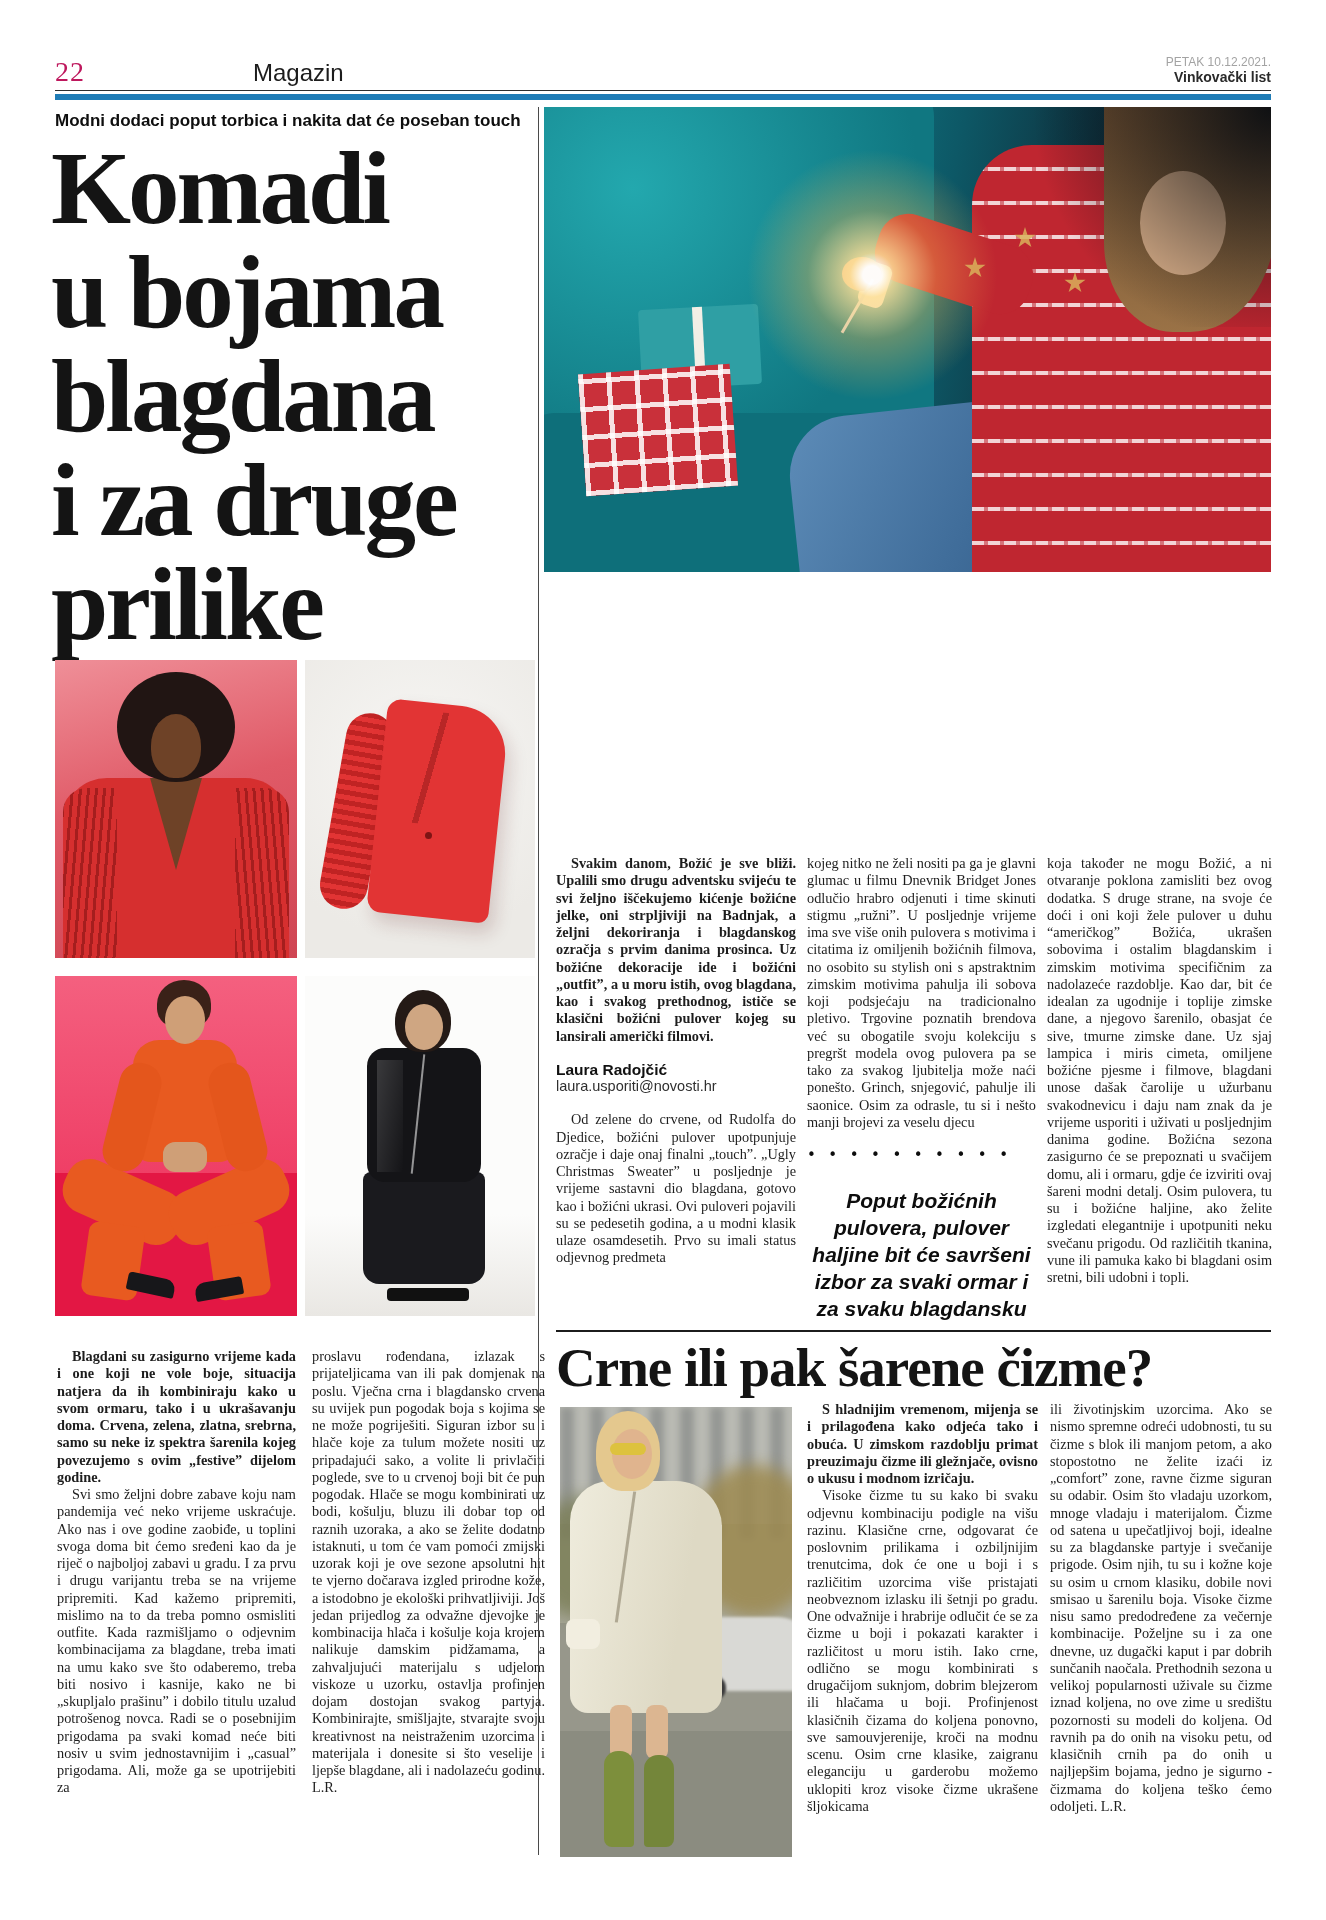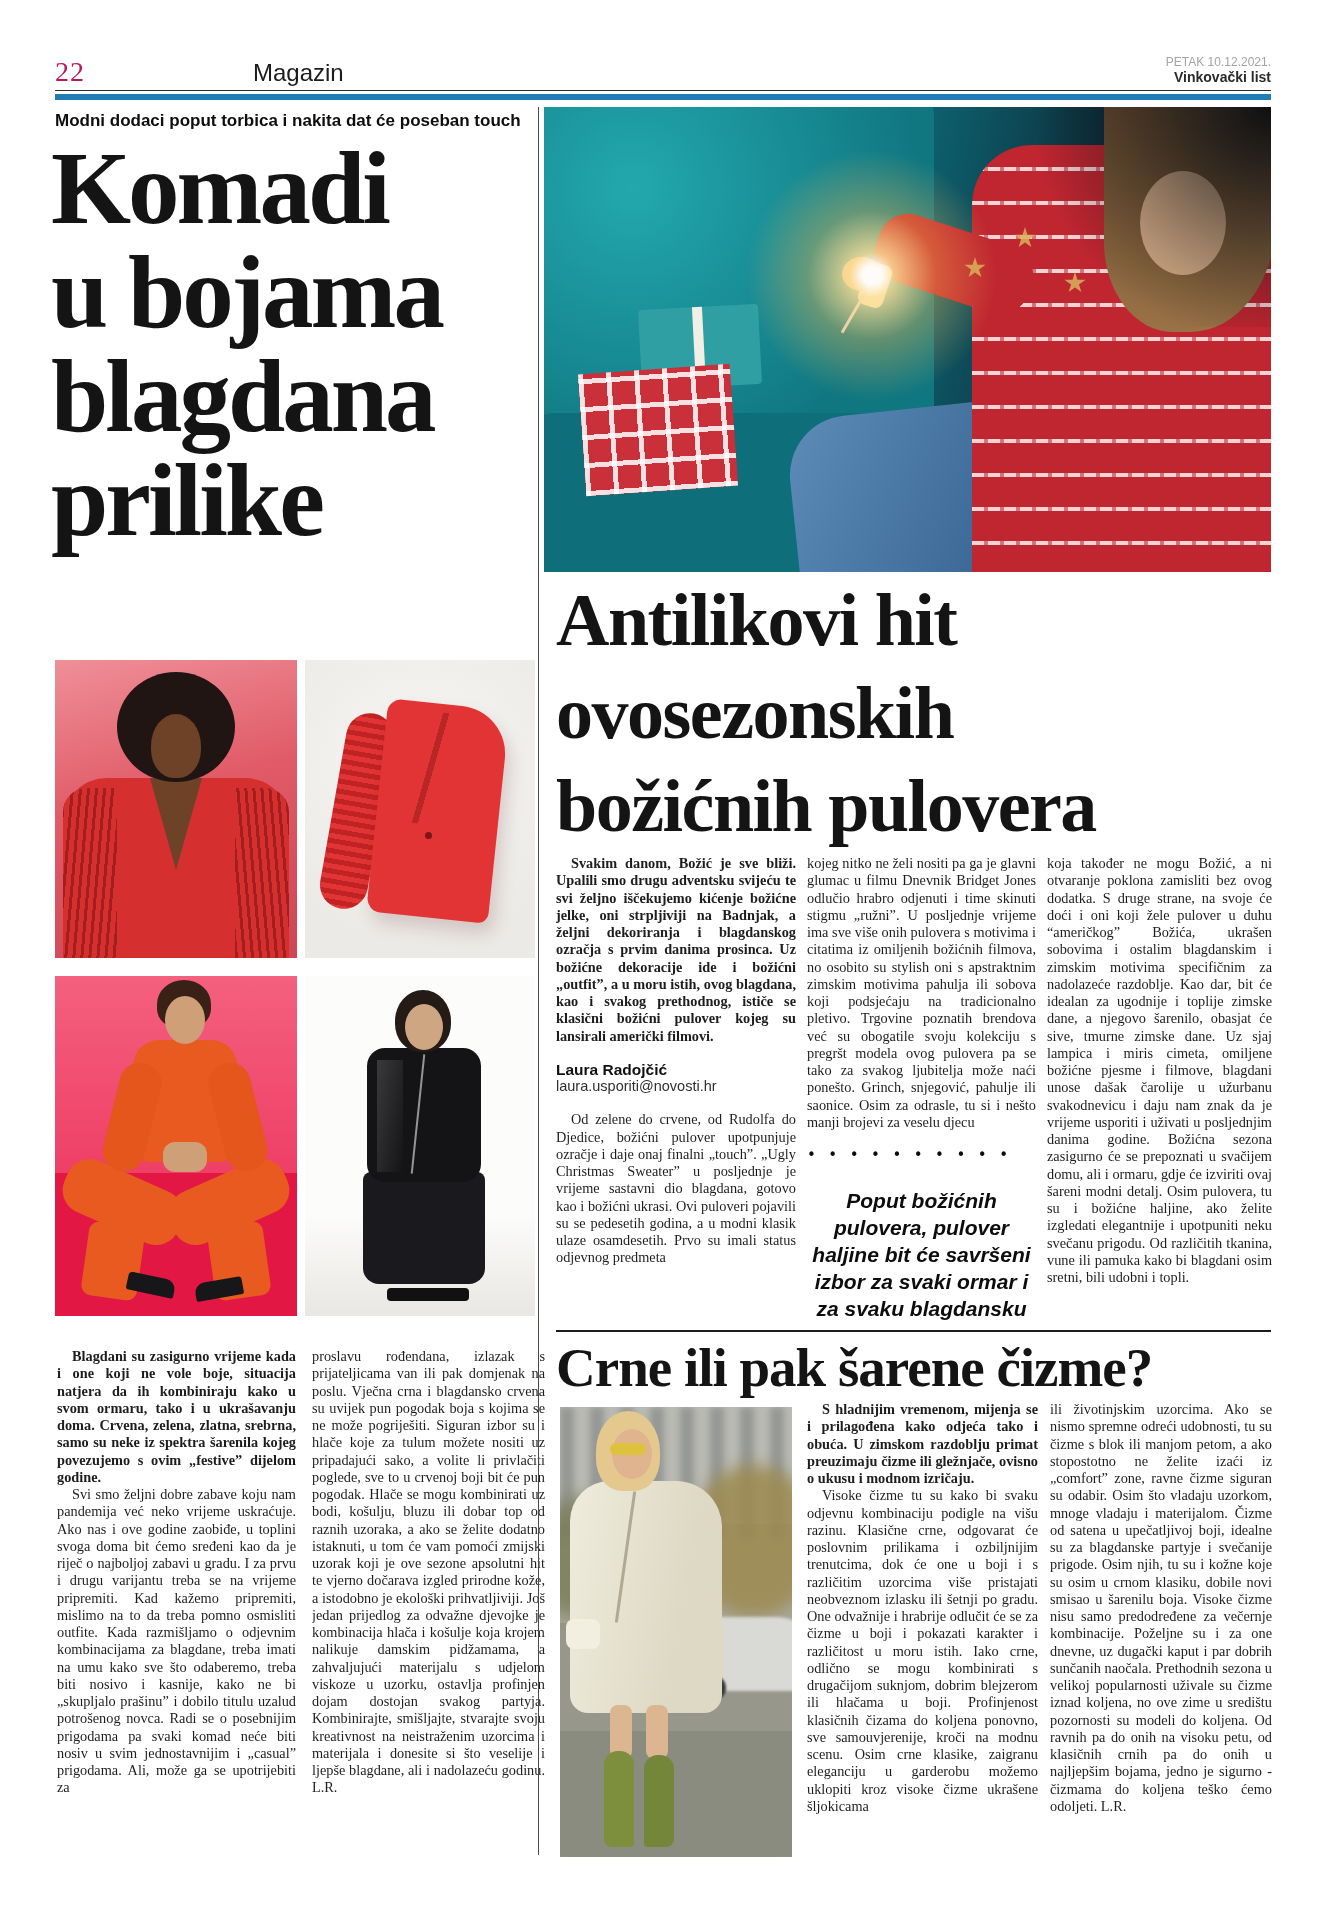--- a/index.html
+++ b/index.html
@@ -154,20 +154,21 @@
     <div class="d2">Vinkovački list</div>
   </div>
   <div class="abs rule-thin"></div>
   <div class="abs rule-blue" style="background:#1f7cb6;"></div>
 
   <div class="abs kicker">Modni dodaci poput torbica i nakita dat će poseban touch</div>
   <div class="abs big-headline">
     <div>Komadi</div>
     <div>u bojama</div>
     <div>blagdana</div>
+    <div>i za druge</div>
     <div>prilike</div>
   </div>
 
   <div class="ph phA">
     <div class="pA-bg"></div>
     <div class="pA-jacket"></div>
     <div class="pA-fringeL"></div>
     <div class="pA-fringeR"></div>
     <div class="pA-vneck"></div>
     <div class="pA-hair"></div>
@@ -232,25 +233,20 @@
     <div class="pM-cuff"></div>
     <div class="pM-hand"></div>
     <div class="pM-stick"></div>
     <div class="pM-glow"></div>
     <div class="pM-star pM-s1"></div>
     <div class="pM-star pM-s2"></div>
     <div class="pM-star pM-s3"></div>
     <div class="pM-dark"></div>
   </div>
 
-  <div class="abs main-headline">
-    <div>Antilikovi hit</div>
-    <div>ovosezonskih</div>
-    <div>božićnih pulovera</div>
-  </div>
 
   <div class="col m-col1">
     <p class="lede ind">Svakim danom, Božić je sve bliži. Upalili smo drugu adventsku svijeću te svi željno iščekujemo kićenje božićne jelke, oni strpljiviji na Badnjak, a željni dekoriranja i blagdanskog ozračja s prvim danima prosinca. Uz božićne dekoracije ide i božićni „outfit”, a u moru istih, ovog blagdana, kao i svakog prethodnog, ističe se klasični božićni pulover kojeg su lansirali američki filmovi.</p>
     <div class="byline">
       <div class="bn">Laura Radojčić</div>
       <div class="be">laura.usporiti@novosti.hr</div>
     </div>
     <p class="ind rest">Od zelene do crvene, od Rudolfa do Djedice, božićni pulover upotpunjuje ozračje i daje onaj finalni „touch”. „Ugly Christmas Sweater” u posljednje je vrijeme sastavni dio blagdana, gotovo kao i božićni ukrasi. Ovi puloveri pojavili su se pedesetih godina, a u modni klasik ulaze osamdesetih. Prvo su imali status odjevnog predmeta</p>
   </div>
   <div class="col m-col2">

